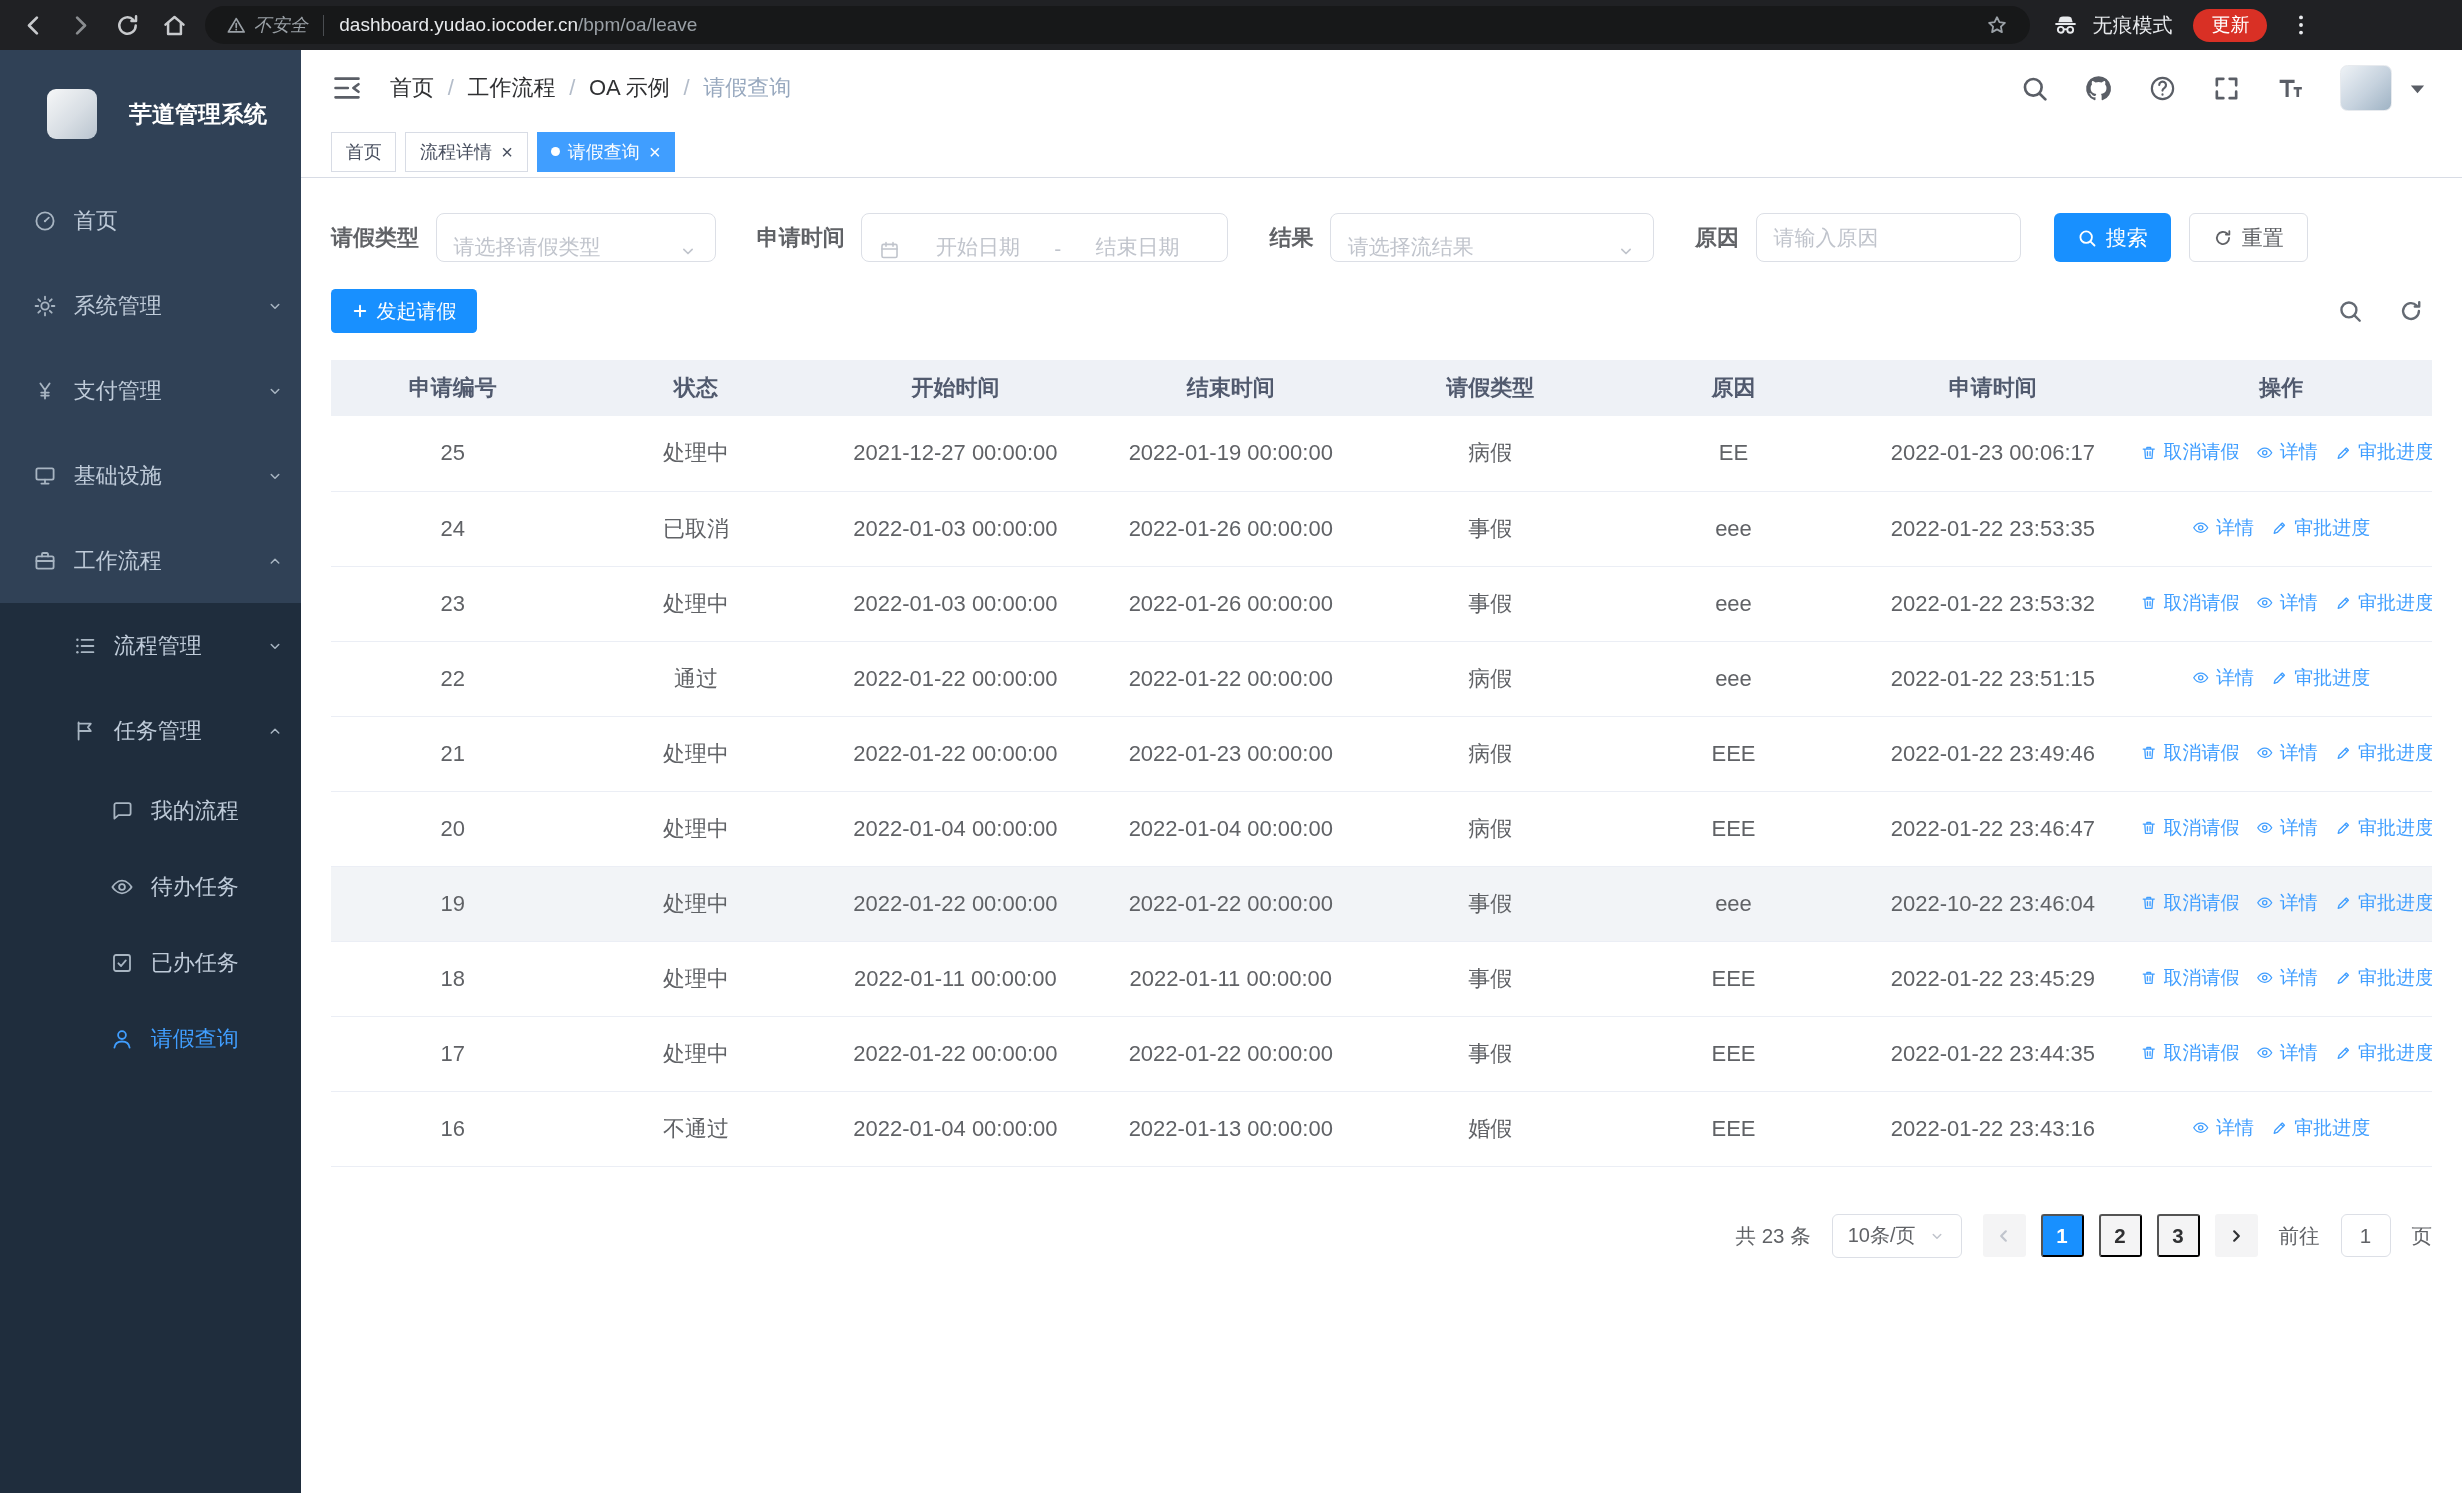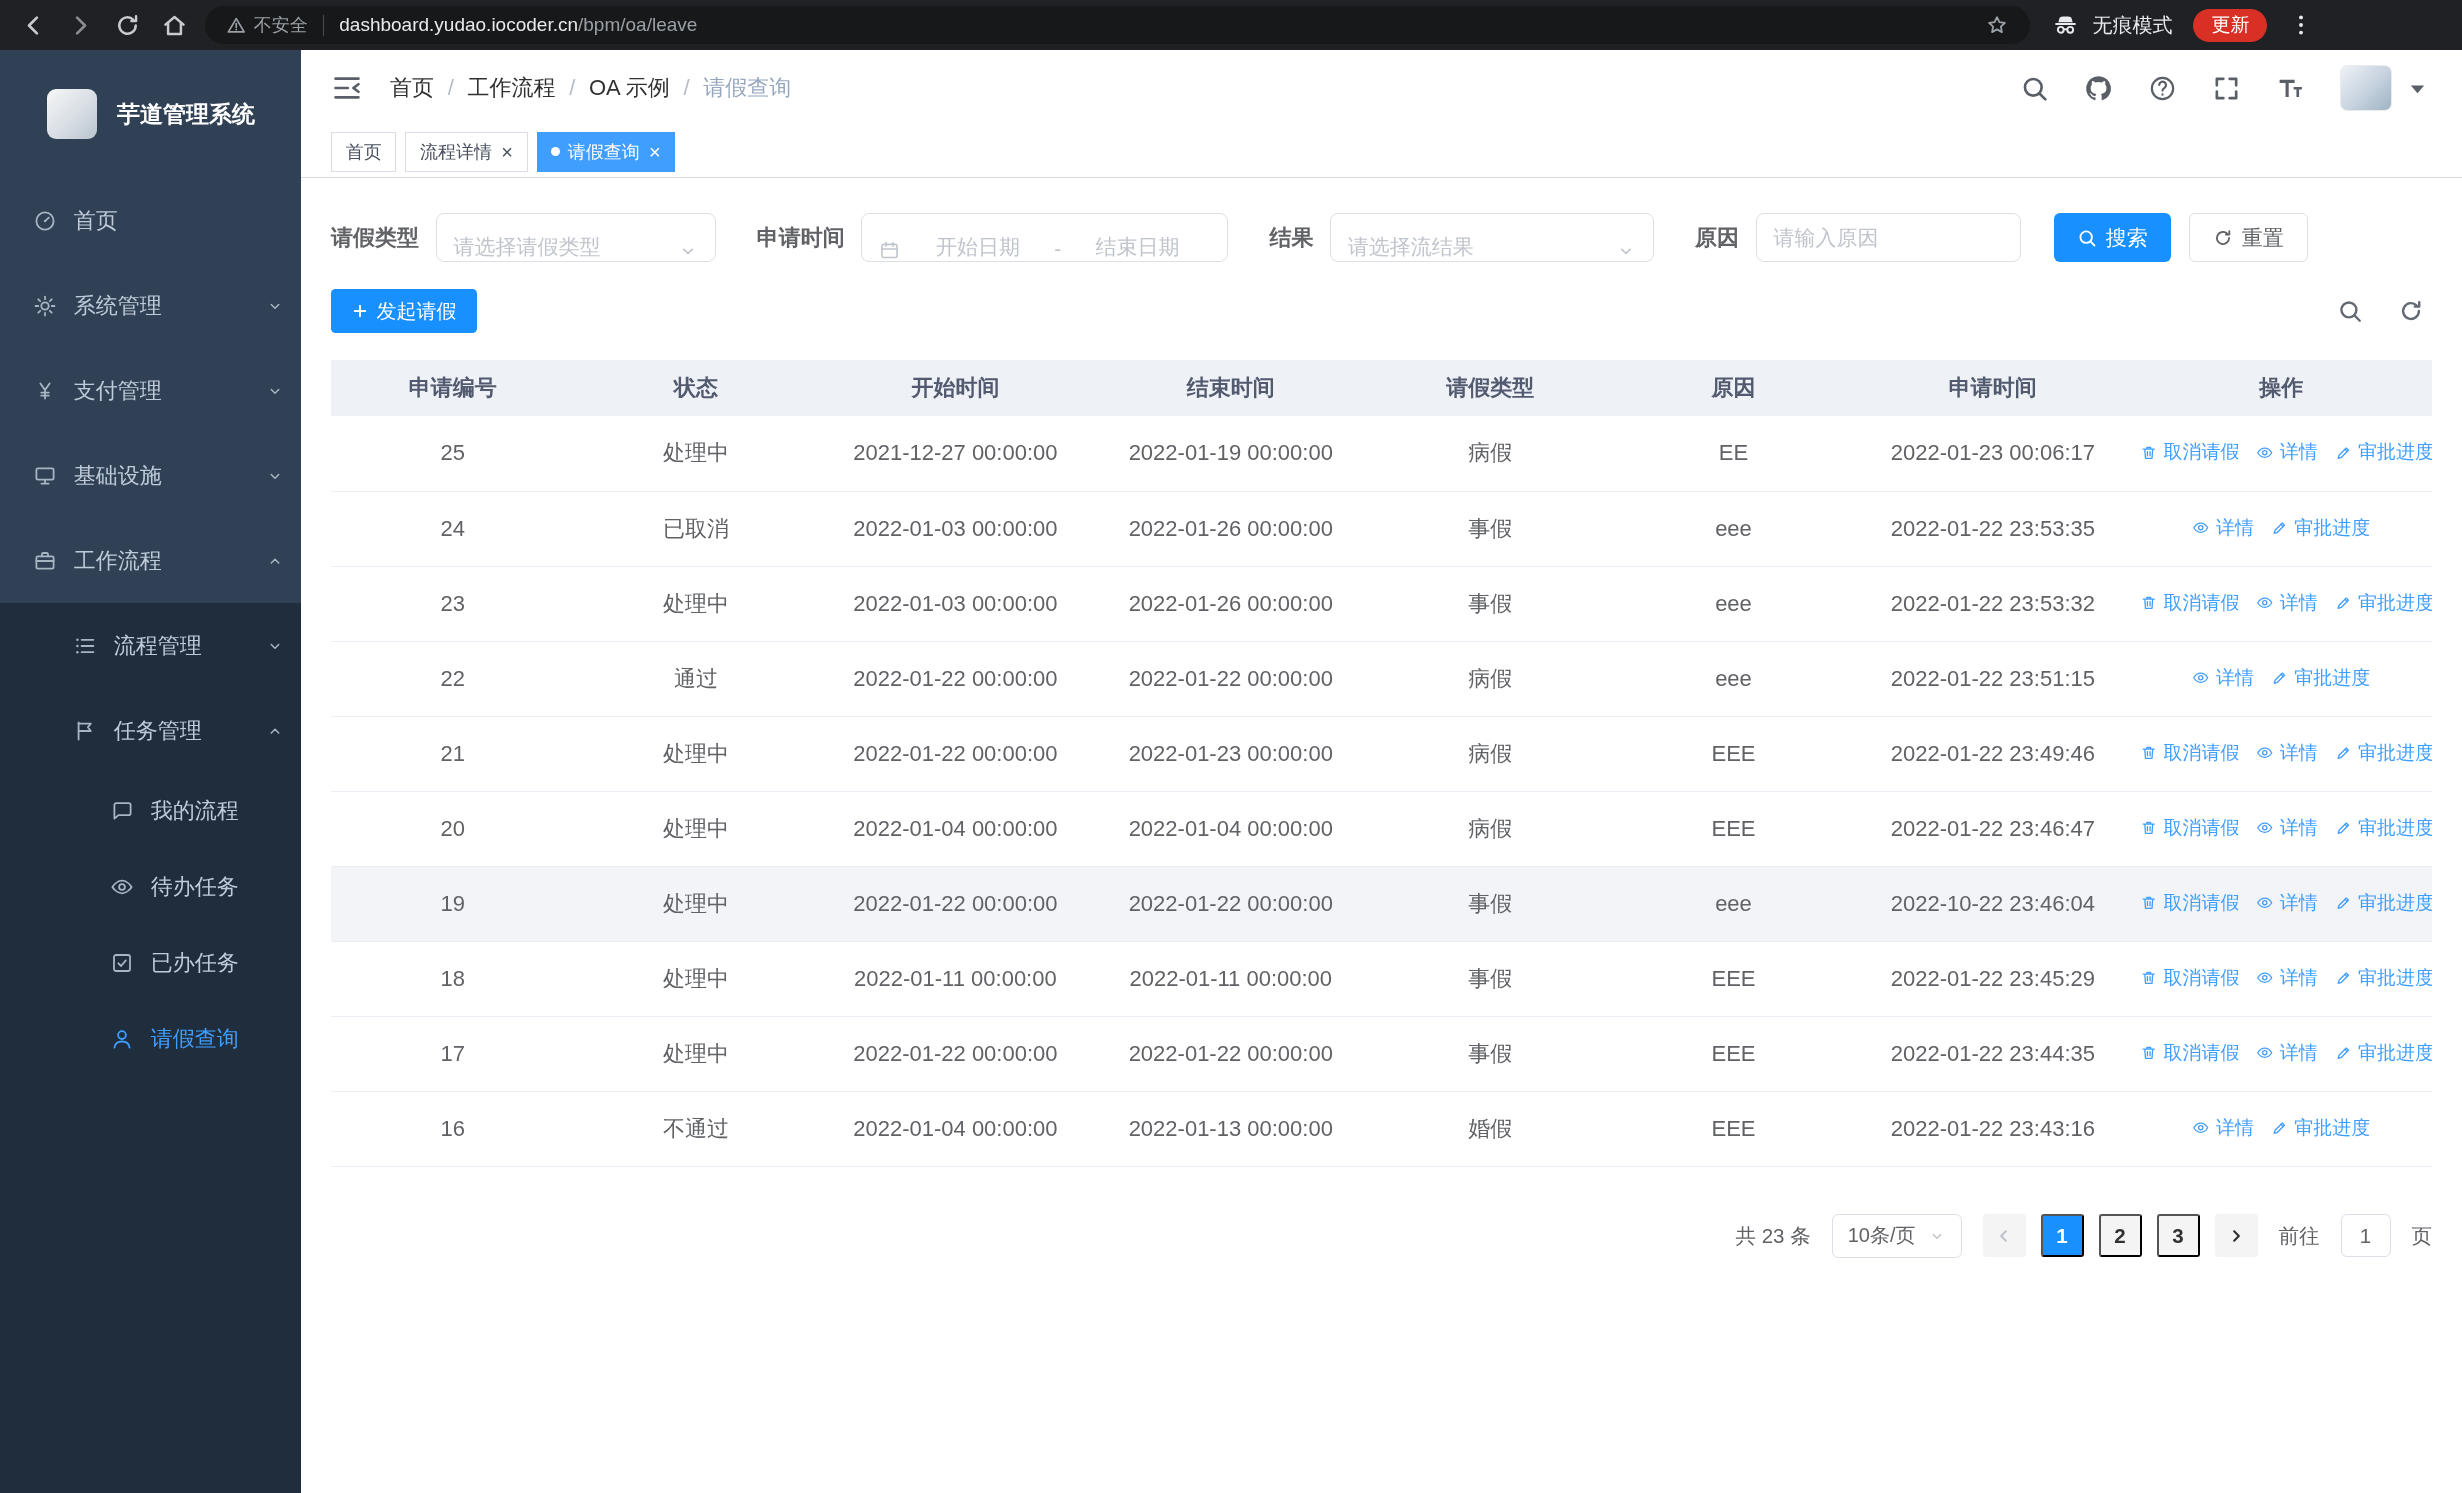--- a/index.html
+++ b/index.html
@@ -10,37 +10,37 @@
   .ico { display:inline-flex; align-items:center; justify-content:center; flex:none; width:23px; height:23px; }
   .ico svg { width:100%; height:100%; display:block; }
 
   
   .browser-bar { height:50px; background:#202124; display:flex; align-items:center; padding:0 20px; flex:none; }
   .bnav { display:flex; align-items:center; gap:20px; }
   .bicon { width:27px; height:27px; color:#c8cacd; cursor:pointer; }
   .bicon.fwd { color:#8a8d90; }
   .omnibox { flex:1; max-width:1825px; height:38px; background:#171819; border-radius:20px; display:flex; align-items:center; padding:0 21px; margin:0 16.7px; }
   .sec-ico { width:20.5px; height:20.5px; color:#9aa0a6; }
-  .sec-label { color:#9aa0a6; font-size:18px; margin-left:7.6px; white-space:nowrap; }
+  .sec-label { color:#9aa0a6; font-size:18px; margin-left:7.6px; white-space:nowrap;font-style:italic; }
   .sec-divider { width:1.5px; height:21px; background:#4a4d51; margin:0 15px; }
   .url { font-size:19px; color:#e8eaed; white-space:nowrap; }
   .url .path { color:#9aa0a6; }
   .omni-star { margin-left:auto; width:24px; height:24px; color:#9aa0a6; cursor:pointer; }
   .browser-right { display:flex; align-items:center; gap:21px; margin-left:6px; }
   .incog { display:flex; align-items:center; gap:13px; color:#e8eaed; font-size:20px; white-space:nowrap; }
   .incog .ico { width:27px; height:27px; }
   .update-pill { height:33px; border-radius:16.7px; background:#d93025; color:#fff; font-size:19px; display:flex; align-items:center; padding:0 18px; cursor:pointer; white-space:nowrap; }
   .dots { width:26px; height:26px; color:#e8eaed; cursor:pointer; }
 
   
   .main { flex:1; display:flex; min-height:0; }
 
   
   .sidebar { width:301px; flex:none; background:#1f2d3d; display:flex; flex-direction:column; overflow:hidden; }
-  .logo { height:128px; background:#304156; display:flex; align-items:center; padding-left:47px; gap:20px; cursor:pointer; }
+  .logo { height:128px; background:#304156; display:flex; align-items:center; padding-left:47px; gap:32px; cursor:pointer; }
   .logo-img { width:50px; height:50px; border-radius:9px; background:linear-gradient(135deg,#f6f7f8 0%,#d8dee4 55%,#b9c4cf 100%); flex:none; }
   .logo-title { color:#fff; font-size:23px; font-weight:700; white-space:nowrap; }
   .menu { display:flex; flex-direction:column; }
   .menu-item { display:flex; align-items:center; color:#bfcbd9; font-size:22px; cursor:pointer; white-space:nowrap; }
   .menu-item .ico { width:24px; height:24px; margin-right:16.7px; color:#a8b5c2; }
   .menu-item.lvl1 { height:85px; background:#304156; padding-left:33px; }
   .menu-item.lvl2 { height:85px; padding-left:73px; }
   .menu-item.lvl3 { height:76px; padding-left:110px;text-align:right; }
   .mi-chev { margin-left:auto; margin-right:27px; width:18px !important; height:18px !important; color:#93a1b0; }
   .menu-item.active { color:#409eff; }

